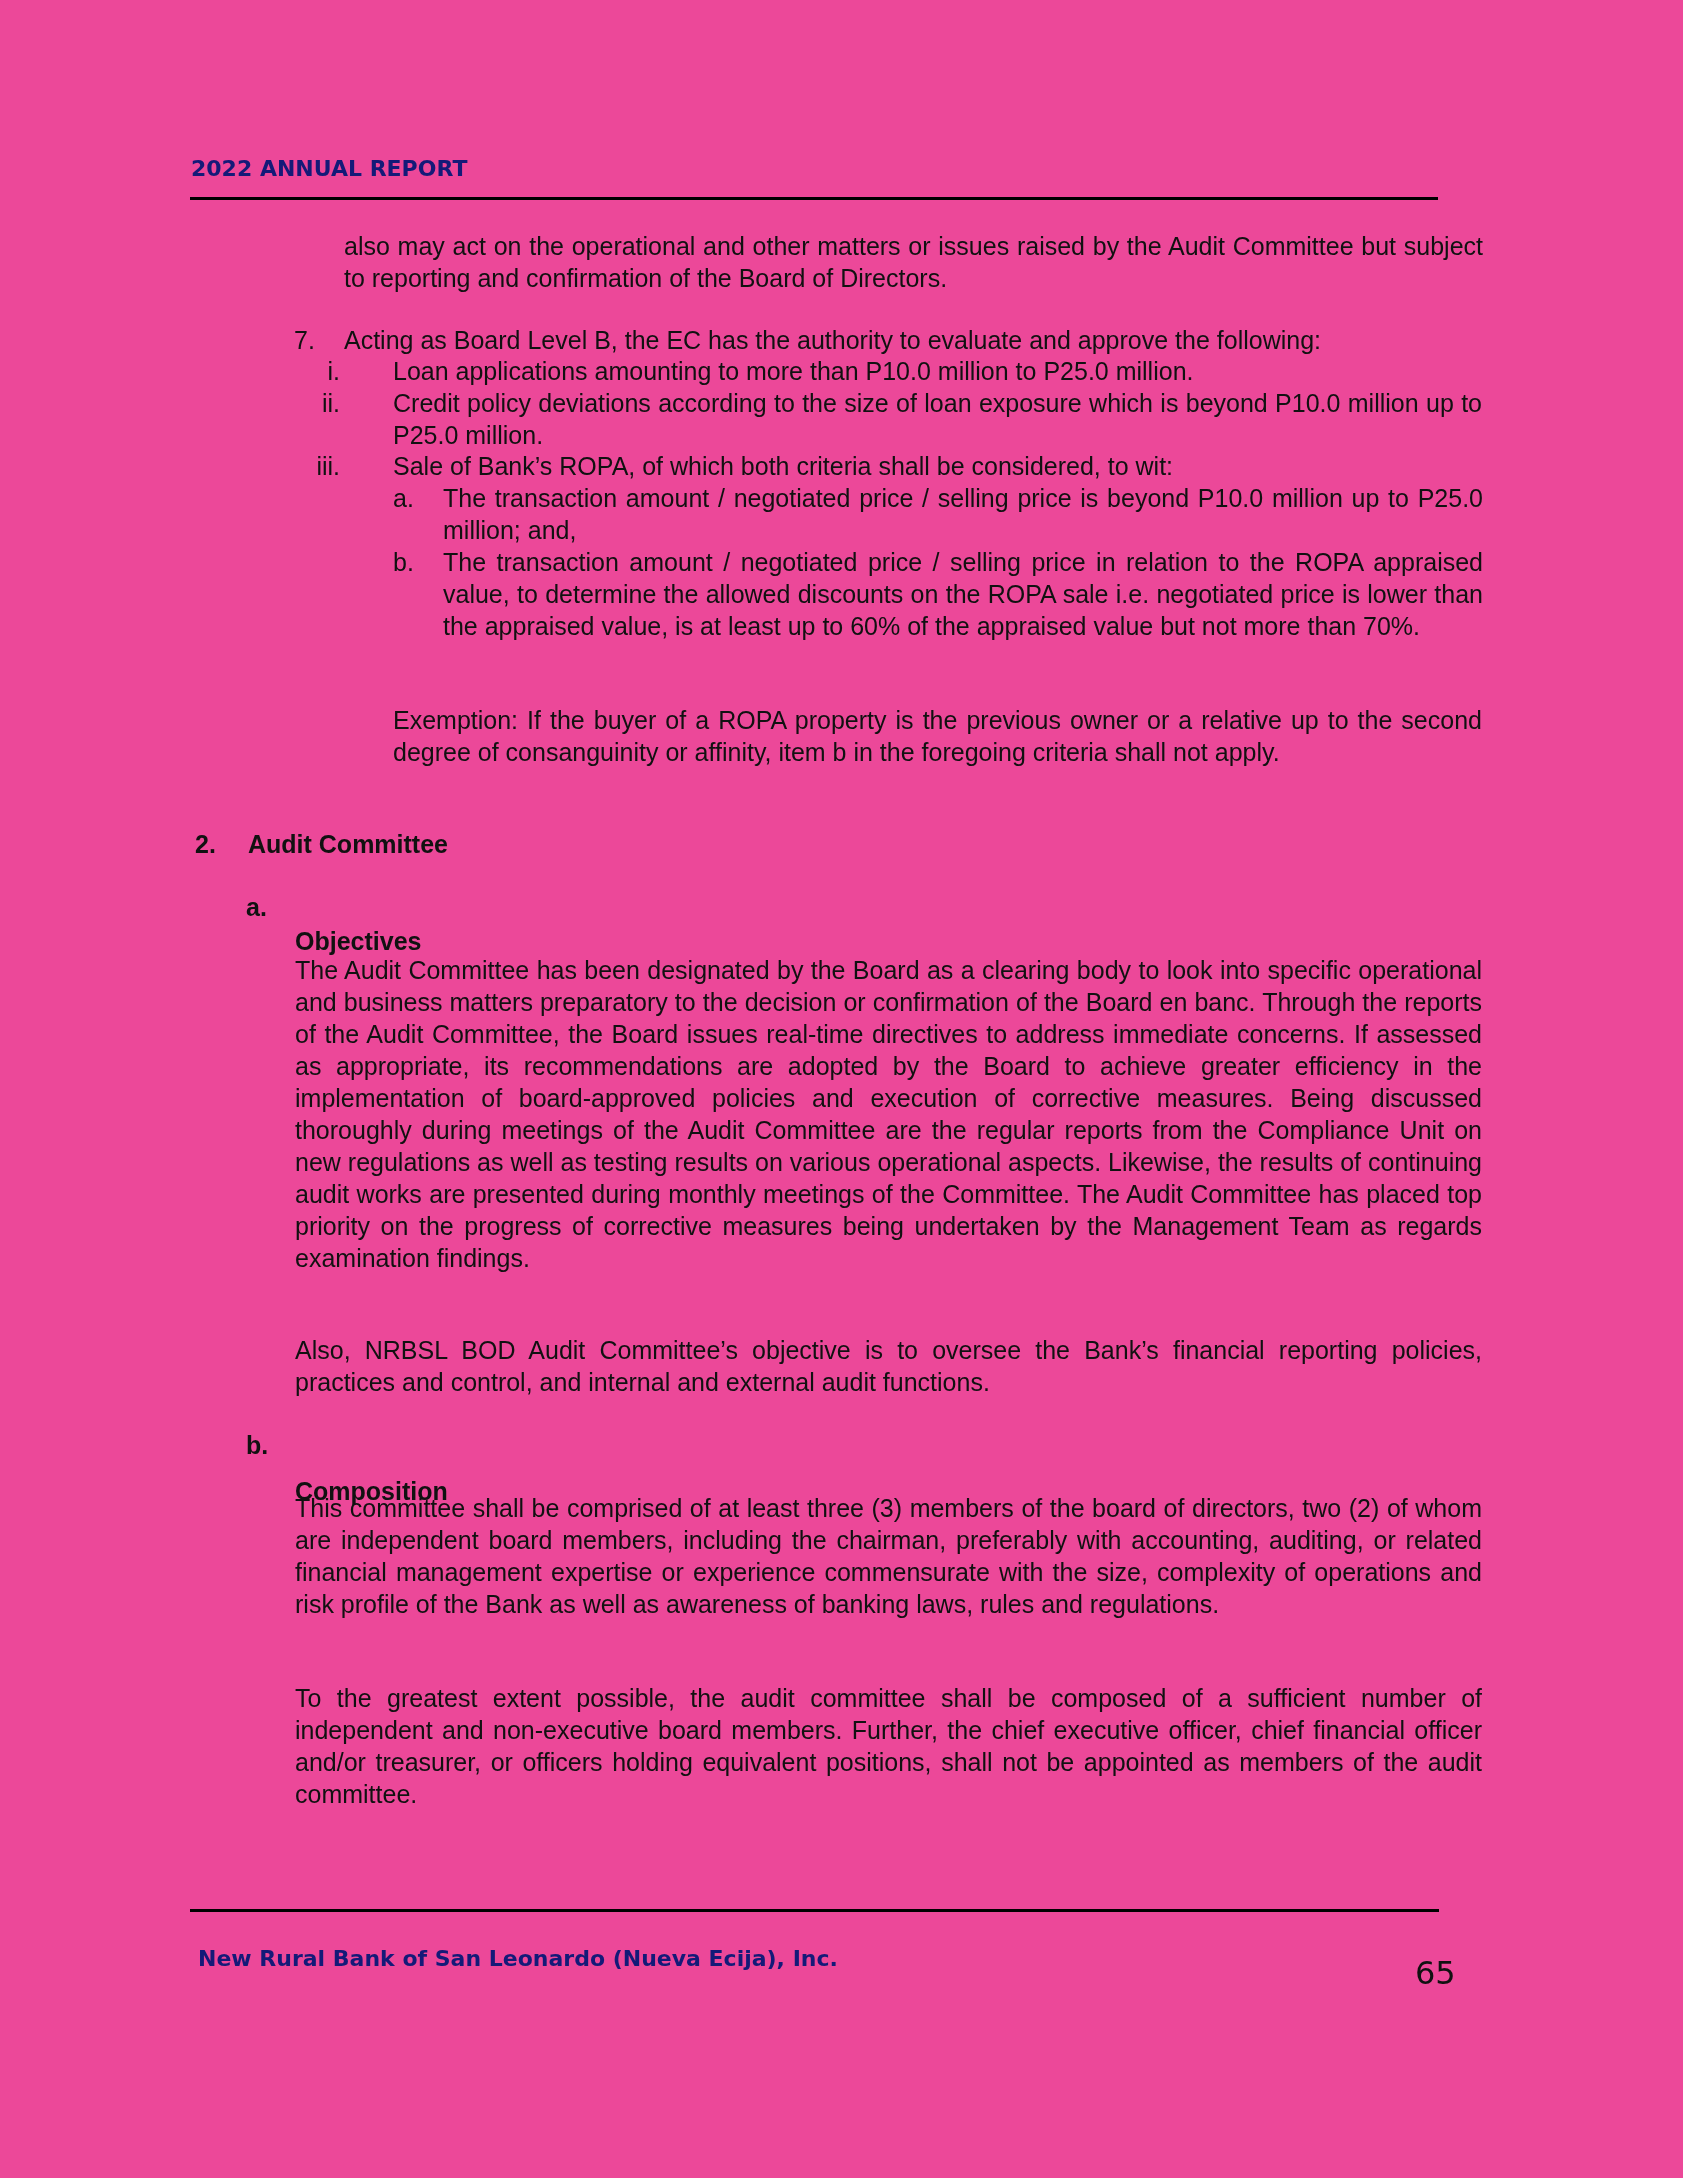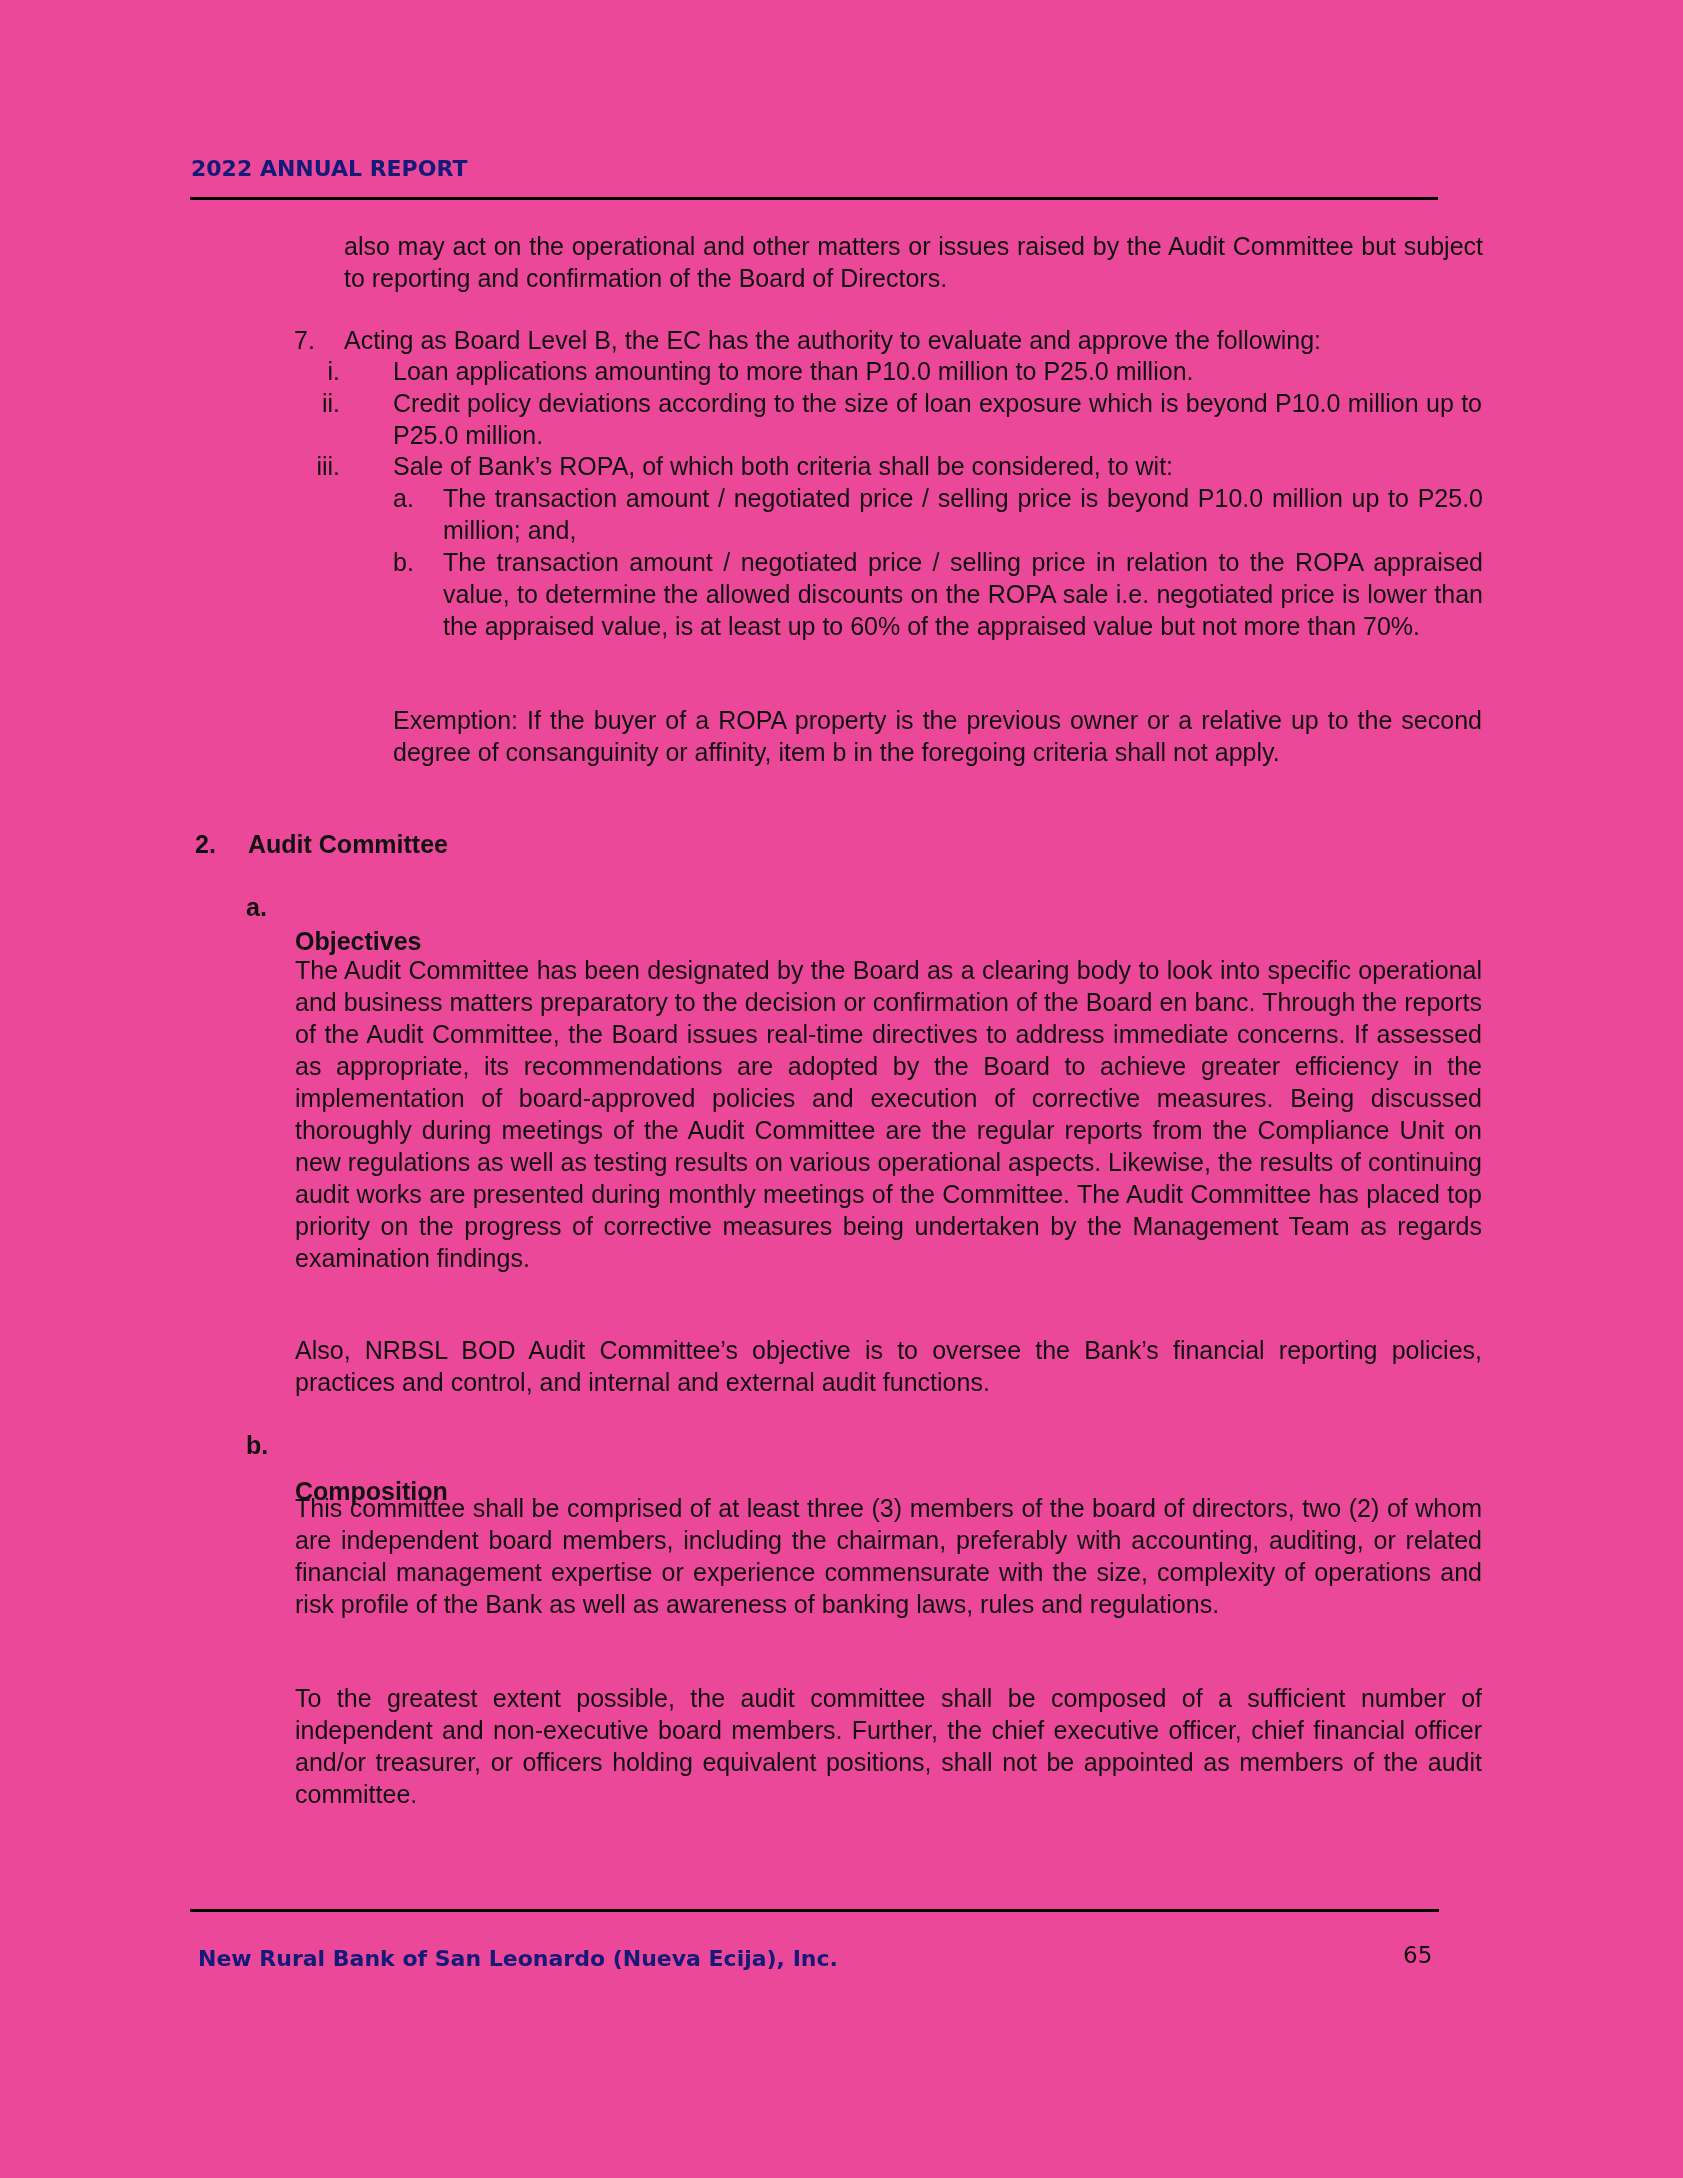--- a/index.html
+++ b/index.html
@@ -20,21 +20,21 @@
   .blk.last-left { text-align-last: left; }
   .num { position: absolute; margin: 0; }
   .num.right { text-align: right; }
   .bold { font-weight: bold; }
   .footer-name {
     position: absolute; left: 194px; top: 1942px;
     font-family: "DejaVu Sans", sans-serif; font-weight: bold; font-size: 22px; color: #141a78; margin: 4px; text-align: right;
   }
   .footer-page {
     position: absolute; left: 1403px; top: 1942px;
-    font-family: "DejaVu Sans", sans-serif; font-size: 23px; color: #111; margin: 0;
+    font-family: "DejaVu Sans", sans-serif; font-size: 32px; color: #111; margin: 12px;
   }
 </style>
 </head>
 <body>
 
 <div class="page">
 
   <h1 class="hdr-title">2022 ANNUAL REPORT</h1>
   <div class="rule top"></div>
 

